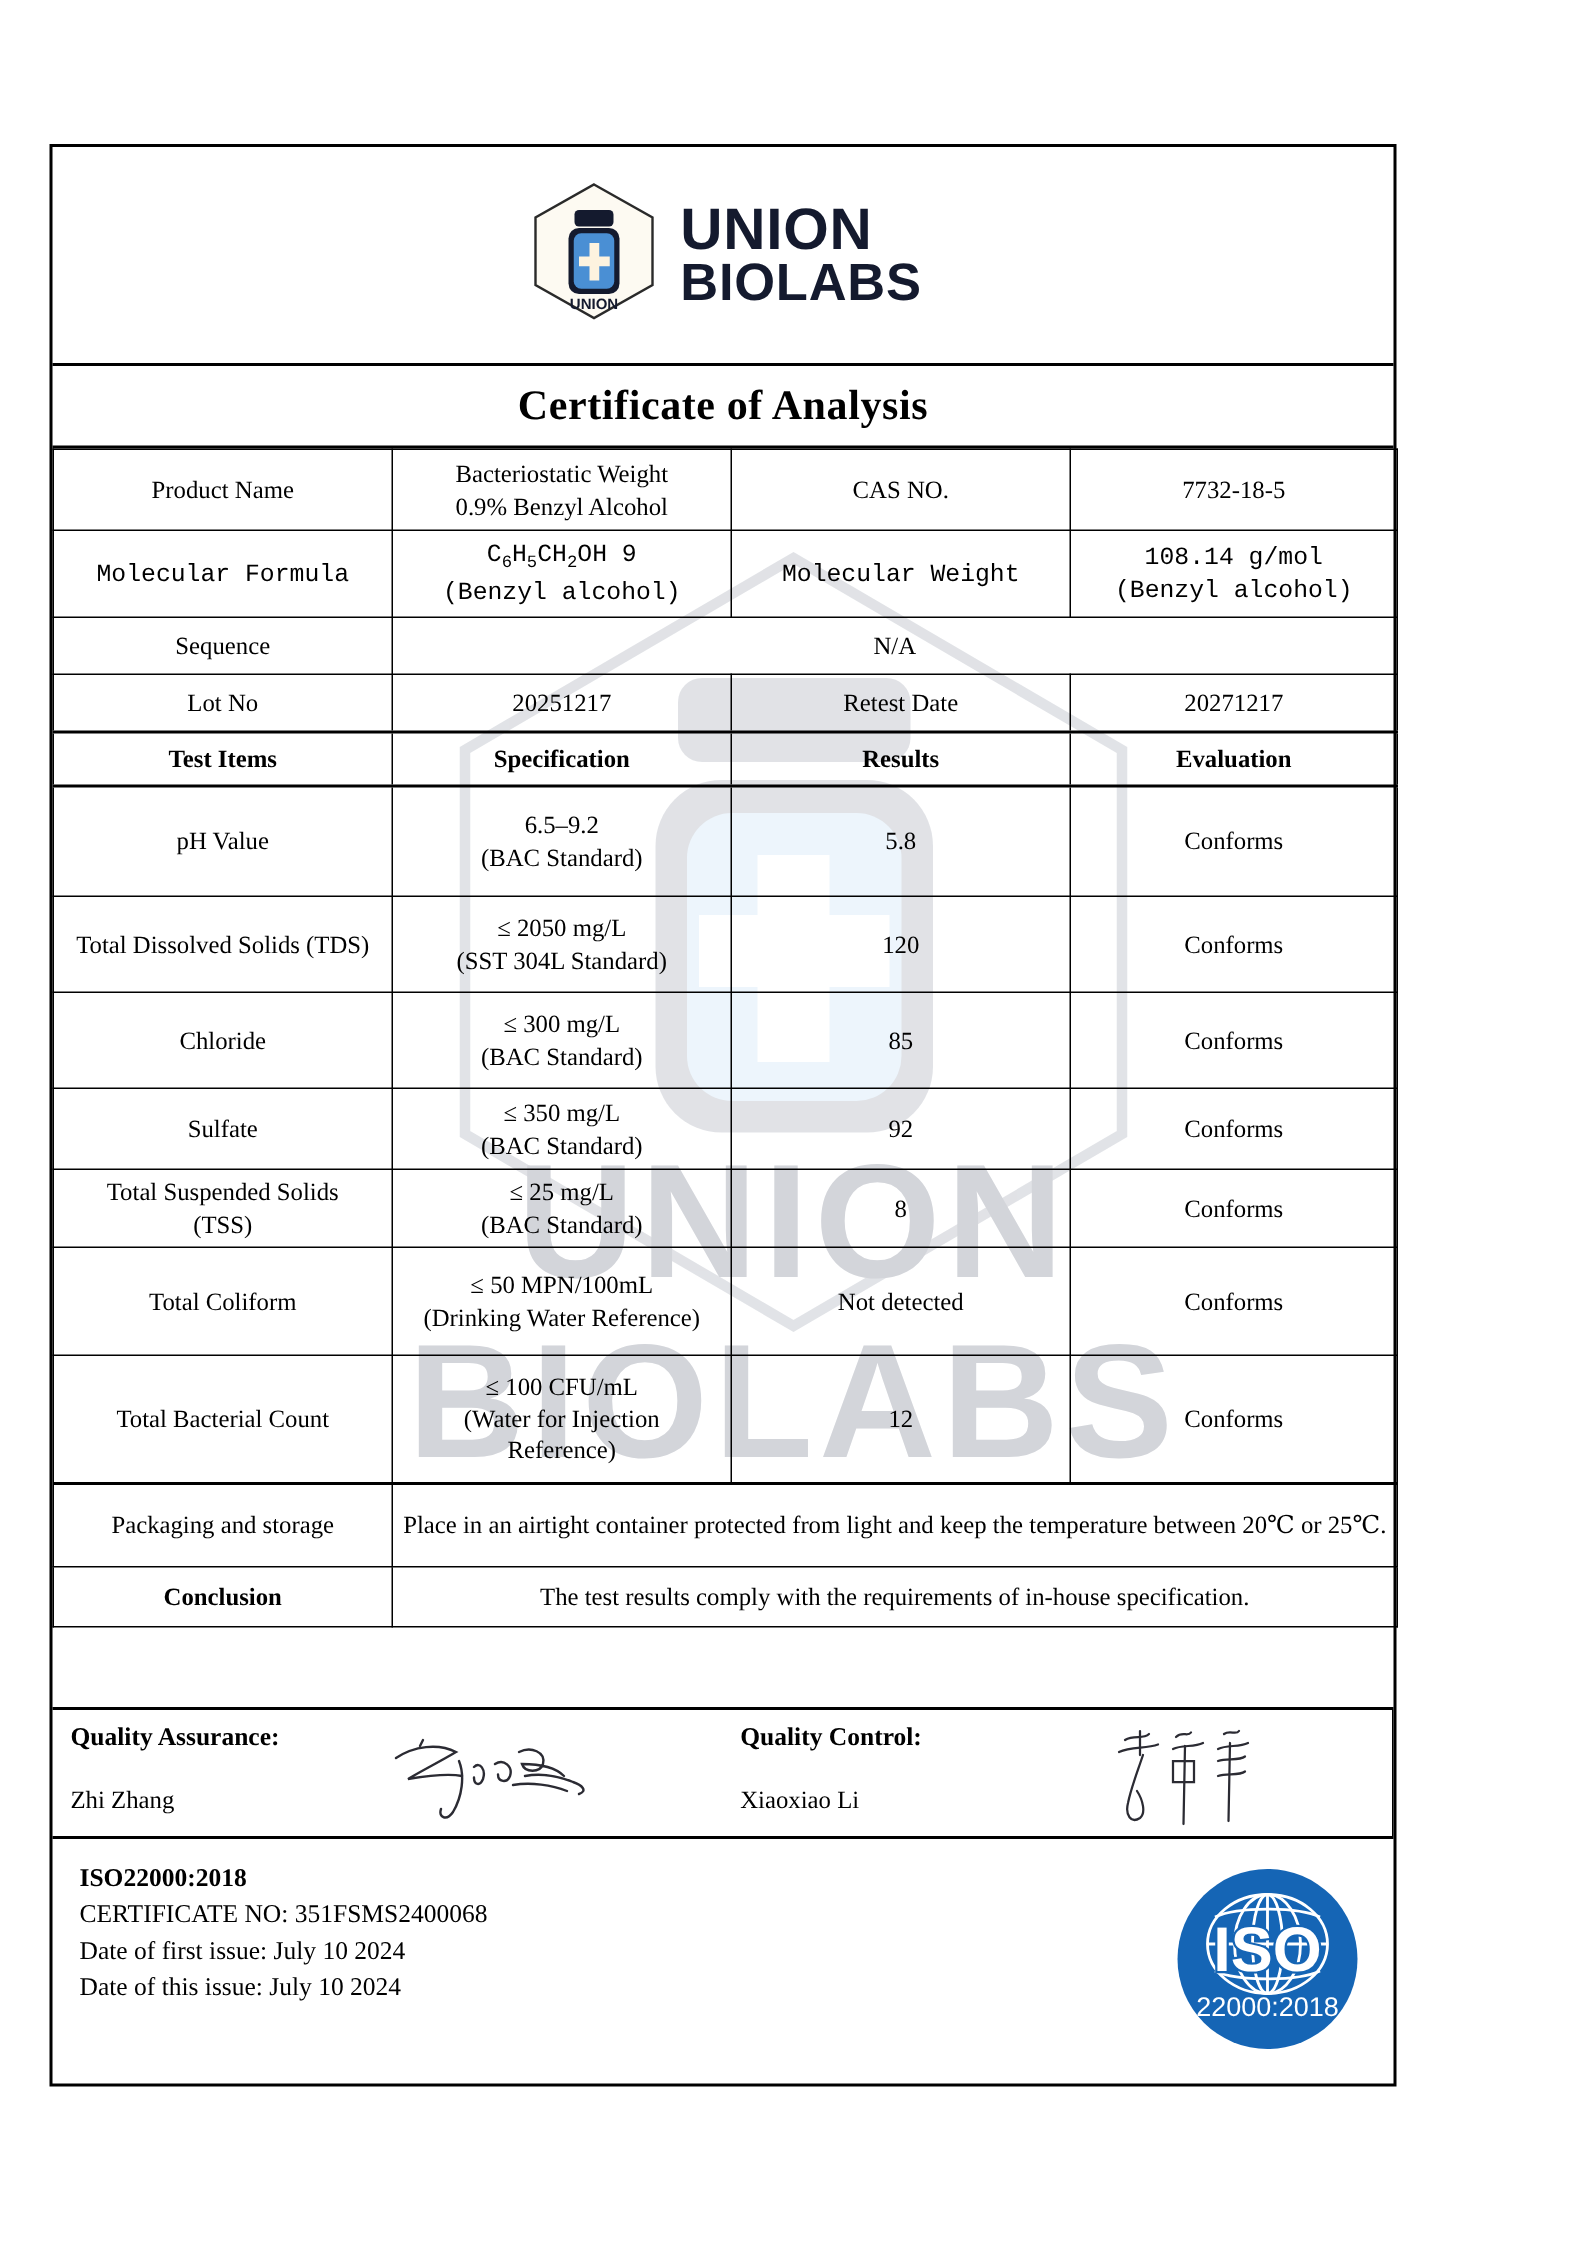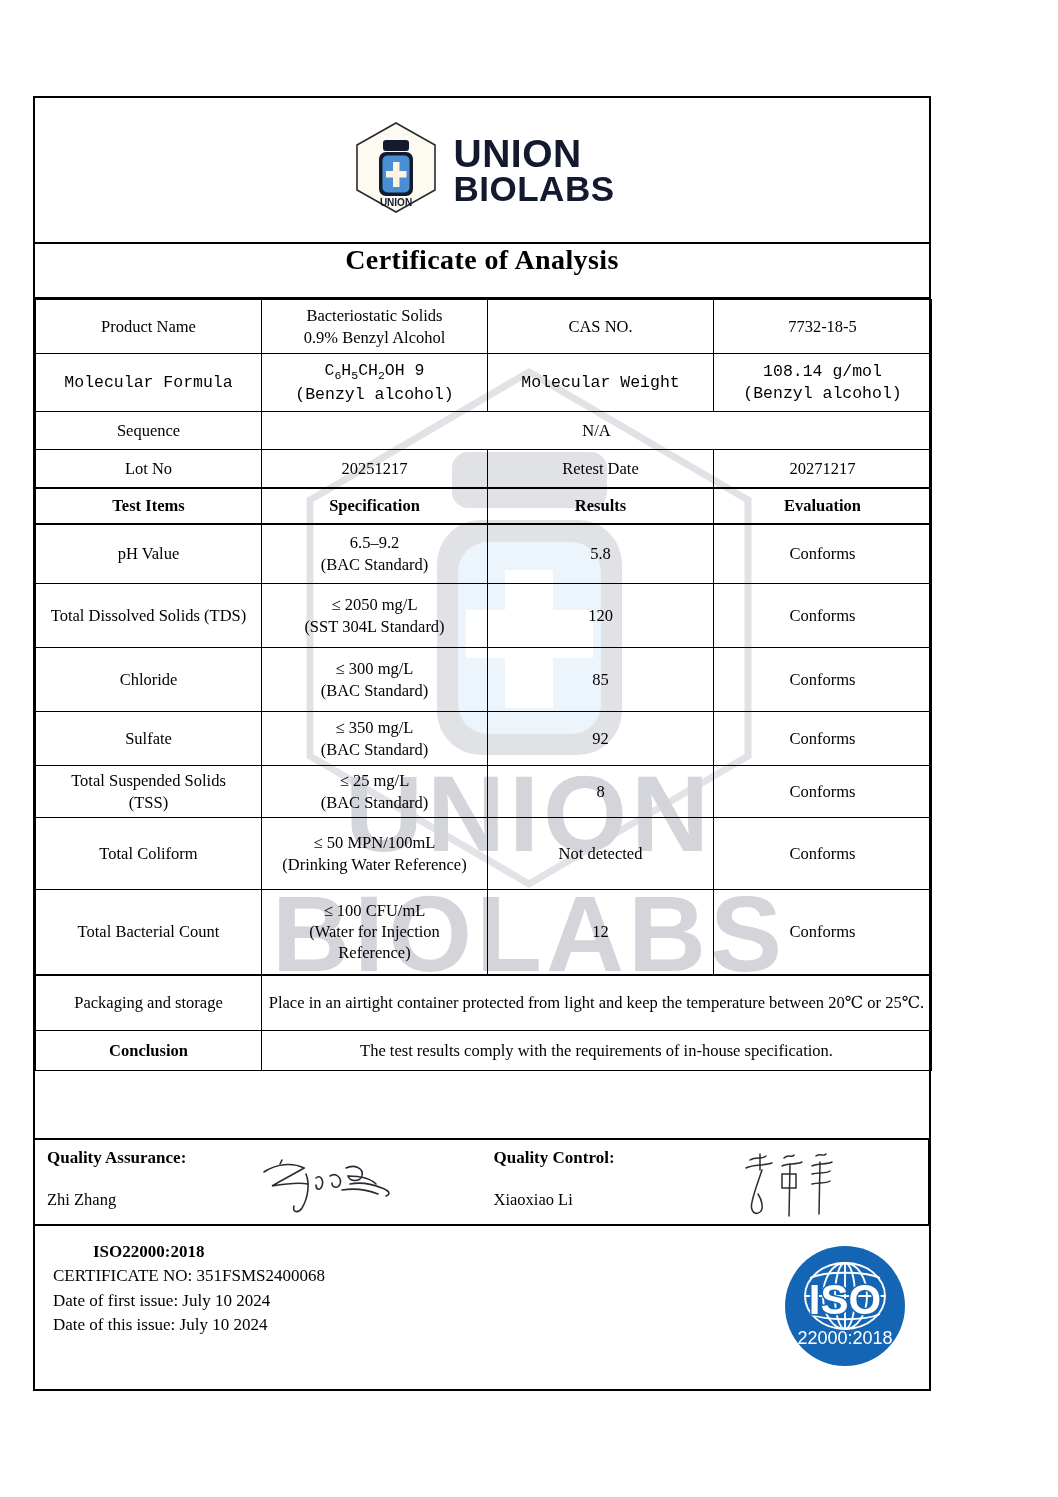--- a/index.html
+++ b/index.html
@@ -98,21 +98,21 @@
 
   
   .title-band {
     position: absolute;
     left: 0; top: 146px;
     width: 100%;
     height: 55px;
     border-bottom: 2.5px solid #000;
     box-sizing: border-box;
     display: flex;
-    align-items: flex-start;
+    align-items: center;
     justify-content: center;
   }
   .title-band .doc-title {
     font-size: 28px;
     font-weight: bold;
     letter-spacing: 0.4px;
   }
 
   
   .tbl {
@@ -187,21 +187,21 @@
     width: 100%;
     height: 164px;
     box-sizing: border-box;
     padding: 14px 18px;
     z-index: 4;
   }
   .iso-lines {
     font-size: 17px;
     line-height: 1.43;
   }
-  .iso-lines .b { font-weight: bold; margin-left: 40px; }
+  .iso-lines .b { font-weight: bold; }
   .iso-badge {
     position: absolute;
     right: 22px;
     top: 18px;
     width: 124px;
     height: 124px;
   }
 </style>
 </head>
 <body>
@@ -255,21 +255,21 @@
         <col class="c1">
           <col class="c2">
           <col class="c3">
           <col class="c4">
       </colgroup>
       <tbody>
 
         <tr style="height:54px;border-radius:15px;">
           <td>Product Name</td>
           <td>
-            <span>Bacteriostatic Solids</span><br>
+            <span>Bacteriostatic Weight</span><br>
             <span>0.9% Benzyl Alcohol</span>
           </td>
           <td>CAS NO.</td>
           <td>7732-18-5</td>
         </tr>
 
         <tr style="height:58px;font-family:Liberation Mono, monospace;">
           <td>Molecular Formula</td>
           <td>
             <span><span>C</span><span class="sub">6</span><span>H</span><span class="sub">5</span><span>CH</span><span class="sub">2</span><span>OH 9</span></span><br>
@@ -295,21 +295,21 @@
           <td>20271217</td>
         </tr>
 
         <tr class="thickline thickbottom" style="height:36px;">
           <td class="hdr">Test Items</td>
           <td class="hdr">Specification</td>
           <td class="hdr">Results</td>
           <td class="hdr">Evaluation</td>
         </tr>
 
-        <tr style="height:60px;">
+        <tr style="height:74px;">
           <td>pH Value</td>
           <td>
             <span>6.5–9.2</span><br>
             <span>(BAC Standard)</span>
           </td>
           <td>5.8</td>
           <td>Conforms</td>
         </tr>
 
         <tr style="height:64px;">

